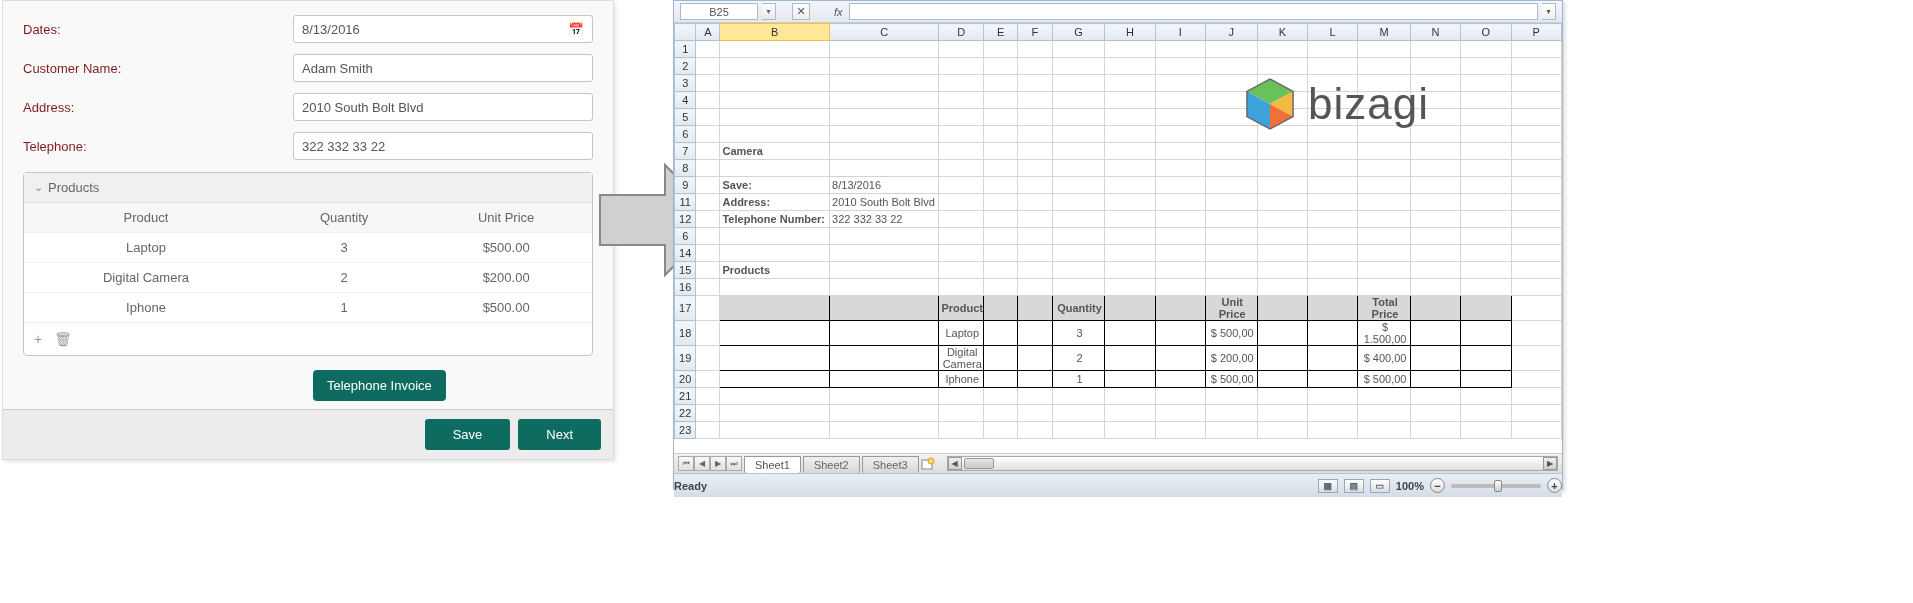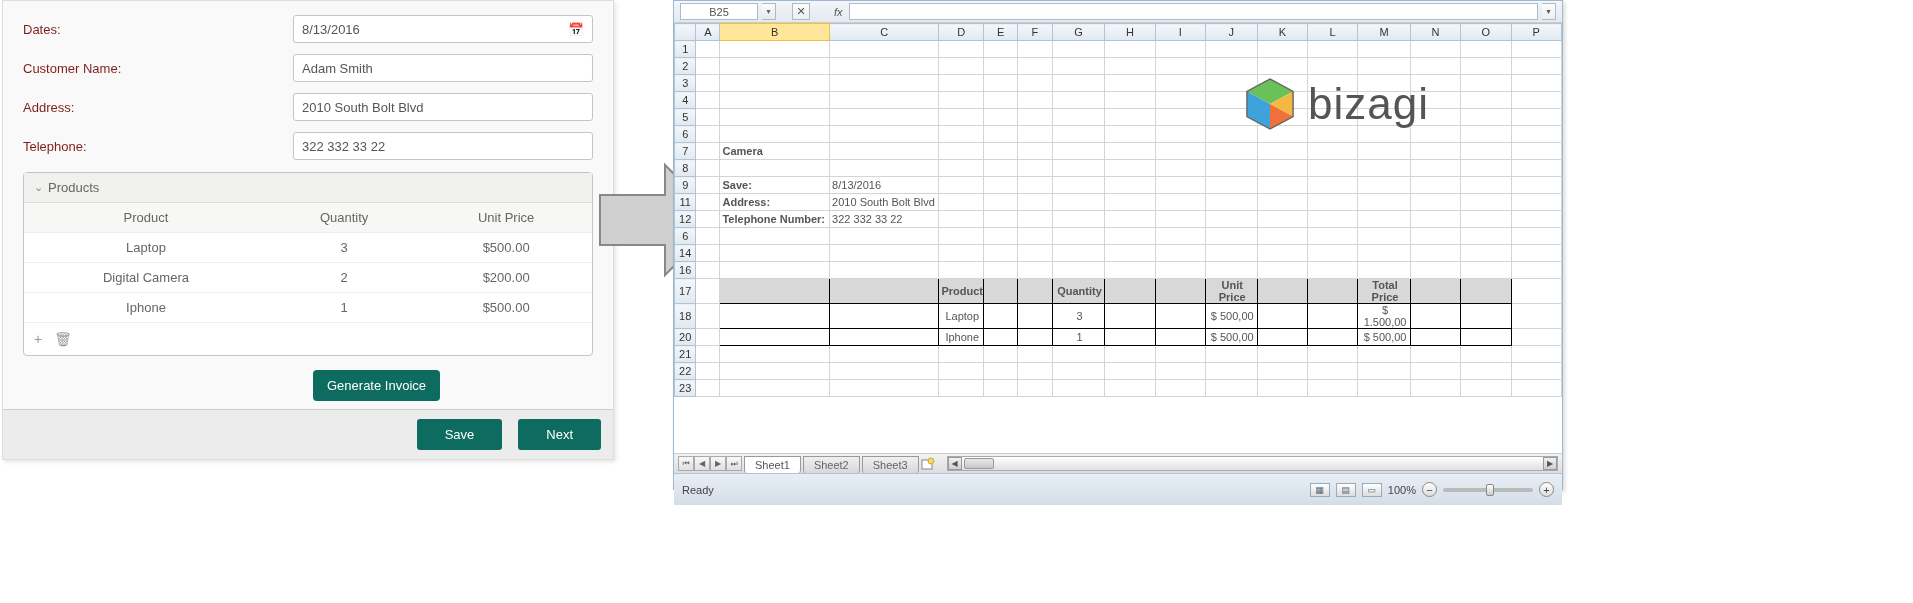--- a/index.html
+++ b/index.html
@@ -23,21 +23,21 @@
 .row-actions { padding: 8px 10px; display: flex; gap: 12px; color: #999; }
 .row-actions span { cursor: pointer; font-size: 14px; }
 
 .gen-btn { margin-top: 14px; margin-left: 290px; background: #0d6b5f; color: #fff; border: none; border-radius: 4px; padding: 8px 14px; font-size: 13px; cursor: pointer; }
 .gen-row { display: flex; margin-top: 14px; }
 .gen-label { width: 290px; font-size: 13px; color: #777; }
 .tmpl-link { color: #0d6b5f; font-size: 13px; display: flex; align-items: center; gap: 6px; }
 .excel-ic { width: 14px; height: 14px; background: #1d8348; border-radius: 2px; display: inline-block; position: relative; }
 .excel-ic::after { content: "x"; position: absolute; color: #fff; font-size: 9px; font-weight: bold; left: 4px; top: 0; }
 
-.bottom-bar { position: absolute; bottom: 0; left: 0; right: 0; height: 50px; background: #ececec; border-top: 1px solid #ccc; display: flex; justify-content: flex-end; align-items: center; padding: 0 12px; gap: 16px; }
+.bottom-bar { position: absolute; bottom: 0; left: 0; right: 0; height: 50px; background: #ececec; border-top: 1px solid #ccc; display: flex; justify-content: flex-end; align-items: center; padding: 0 12px; gap: 8px; }
 .bottom-bar button { background: #0d6b5f; color: #fff; border: none; border-radius: 3px; padding: 8px 28px; font-size: 13px; cursor: pointer; }
 
 
 .big-arrow { position: absolute; left: 595px; top: 160px; width: 130px; height: 120px; }
 .big-arrow svg { width: 100%; height: 100%; }
 
 
 .excel-panel { position: absolute; left: 673px; top: 0; width: 890px; height: 490px; border: 1px solid #9fb8cf; background: #e8eef5; box-shadow: 2px 2px 4px rgba(0,0,0,0.15); font-size: 11px; }
 .excel-top { display: flex; align-items: center; height: 22px; background: linear-gradient(#f3f6fa,#e2e9f0); border-bottom: 1px solid #ccc; padding: 0 6px; gap: 4px; }
 .name-box { width: 78px; height: 17px; border: 1px solid #abc; background: #fff; padding: 0 4px; font-size: 11px; display: flex; align-items: center; justify-content: center; position: relative; }
@@ -68,21 +68,21 @@
 .tab-nav-btn { width: 16px; height: 15px; border: 1px solid #aaa; background: linear-gradient(#f8f8f8,#e0e0e0); display: flex; align-items: center; justify-content: center; font-size: 8px; color: #666; cursor: pointer; }
 .sheet-tab { padding: 2px 10px; border: 1px solid #999; border-bottom: none; background: #fff; font-size: 11px; cursor: pointer; border-radius: 0 0 3px 3px; position: relative; top: 1px; }
 .sheet-tab.inactive { background: linear-gradient(#f0f0f0,#d8d8d8); color: #666; }
 .insert-ic { width: 14px; height: 14px; display: flex; align-items: center; justify-content: center; }
 .hscroll { flex: 1; margin-left: 10px; height: 15px; border: 1px solid #aaa; background: linear-gradient(#fff,#e0e0e0); position: relative; }
 .hscroll .thumb { position: absolute; left: 1px; top: 1px; width: 30px; height: 11px; background: linear-gradient(#e8e8e8,#c8c8c8); border: 1px solid #999; border-radius: 2px; }
 .hscroll .arr { position: absolute; width: 14px; height: 13px; background: linear-gradient(#f0f0f0,#d0d0d0); border: 1px solid #999; top: 0; display:flex; align-items:center; justify-content:center; font-size:8px; }
 .hscroll .arr.l { left: 0; }
 .hscroll .arr.r { right: 0; }
 
-.excel-status { height: 32px; background: linear-gradient(#e8eef5,#d4dde6); border-top: 1px solid #b1c3d6; display: flex; align-items: center; padding: 0 8px; font-size: 11px; color: #444; justify-content: space-between; }
+.excel-status { height: 24px; background: linear-gradient(#e8eef5,#d4dde6); border-top: 1px solid #b1c3d6; display: flex; align-items: center; padding: 0 0; font-size: 11px; color: #444; justify-content: space-between; font-weight: bold; }
 .status-right { display: flex; align-items: center; gap: 6px; }
 .view-btn { width: 20px; height: 14px; border: 1px solid #9ab; background: linear-gradient(#fff,#ddd); cursor: pointer; display:flex; align-items:center; justify-content:center; font-size:9px; color:#567; }
 .zoom-pct { font-size: 11px; }
 .zoom-btn { width: 15px; height: 15px; border-radius: 50%; border: 1px solid #888; background: linear-gradient(#fff,#ddd); display: flex; align-items: center; justify-content: center; font-size: 11px; cursor: pointer; }
 .zoom-slider { width: 90px; height: 4px; background: #bbb; position: relative; border-radius: 2px; }
 .zoom-slider .tick { position: absolute; left: 50%; top: -3px; width: 1px; height: 10px; background: #888; }
 .zoom-slider .knob { position: absolute; left: 48%; top: -4px; width: 8px; height: 12px; background: linear-gradient(#fff,#ccc); border: 1px solid #888; border-radius: 2px; }
 </style>
 </head>
 <body>
@@ -139,21 +139,21 @@
             <td>$500.00</td>
           </tr>
         </tbody>
       </table>
       <div class="row-actions">
         <span>+</span>
         <span>🗑</span>
       </div>
     </div>
 
-    <button class="gen-btn">Generate Invoice</button>
+    <button class="gen-btn">Telephone Invoice</button>
 
     <div class="gen-row">
       <div class="gen-label">Generate Invoice:</div>
       <a class="tmpl-link">
         <span class="excel-ic"></span>
         <span>Template.xlsx</span>
       </a>
     </div>
   </div>
 
@@ -443,20 +443,39 @@
             <td id="cell-I14"></td>
             <td id="cell-J14"></td>
             <td id="cell-K14"></td>
             <td id="cell-L14"></td>
             <td id="cell-M14"></td>
             <td id="cell-N14"></td>
             <td id="cell-O14"></td>
             <td id="cell-P14"></td>
           </tr>
           <tr>
+            <th class="rowhdr">15</th>
+            <td id="cell-A15"></td>
+            <td id="cell-B15" class="bold">Products</td>
+            <td id="cell-C15"></td>
+            <td id="cell-D15"></td>
+            <td id="cell-E15"></td>
+            <td id="cell-F15"></td>
+            <td id="cell-G15"></td>
+            <td id="cell-H15"></td>
+            <td id="cell-I15"></td>
+            <td id="cell-J15"></td>
+            <td id="cell-K15"></td>
+            <td id="cell-L15"></td>
+            <td id="cell-M15"></td>
+            <td id="cell-N15"></td>
+            <td id="cell-O15"></td>
+            <td id="cell-P15"></td>
+          </tr>
+          <tr>
             <th class="rowhdr">16</th>
             <td id="cell-A16"></td>
             <td id="cell-B16"></td>
             <td id="cell-C16"></td>
             <td id="cell-D16"></td>
             <td id="cell-E16"></td>
             <td id="cell-F16"></td>
             <td id="cell-G16"></td>
             <td id="cell-H16"></td>
             <td id="cell-I16"></td>
@@ -500,20 +519,39 @@
             <td id="cell-I18" class="prod-table-cell" style="border-top: 1px solid rgb(0, 0, 0); border-left: 1px solid rgb(0, 0, 0); border-right: none;"></td>
             <td id="cell-J18" class="prod-table-cell" style="border-top: 1px solid rgb(0, 0, 0); border-left: none; border-right: none; text-align: center;">$ 500,00</td>
             <td id="cell-K18" class="prod-table-cell" style="border-top: 1px solid rgb(0, 0, 0); border-left: none; border-right: 1px solid rgb(0, 0, 0);"></td>
             <td id="cell-L18" class="prod-table-cell" style="border-top: 1px solid rgb(0, 0, 0); border-left: 1px solid rgb(0, 0, 0); border-right: none;"></td>
             <td id="cell-M18" class="prod-table-cell" style="border-top: 1px solid rgb(0, 0, 0); border-left: none; border-right: none; text-align: center; margin-top: 20px;">$ 1.500,00</td>
             <td id="cell-N18" class="prod-table-cell" style="border-top: 1px solid rgb(0, 0, 0); border-left: none; border-right: none;"></td>
             <td id="cell-O18" class="prod-table-cell" style="border-top: 1px solid rgb(0, 0, 0); border-left: none; border-right: 1px solid rgb(0, 0, 0);"></td>
             <td id="cell-P18"></td>
           </tr>
           <tr>
+            <th class="rowhdr">19</th>
+            <td id="cell-A19"></td>
+            <td id="cell-B19" class="prod-table-cell" style="border-top: 1px solid rgb(0, 0, 0); border-left: 1px solid rgb(0, 0, 0); border-right: none;"></td>
+            <td id="cell-C19" class="prod-table-cell" style="border-top: 1px solid rgb(0, 0, 0); border-left: none; border-right: none;"></td>
+            <td id="cell-D19" class="prod-table-cell" style="border-top: 1px solid rgb(0, 0, 0); border-left: none; border-right: none; text-align: center;">Digital Camera</td>
+            <td id="cell-E19" class="prod-table-cell" style="border-top: 1px solid rgb(0, 0, 0); border-left: none; border-right: none;"></td>
+            <td id="cell-F19" class="prod-table-cell" style="border-top: 1px solid rgb(0, 0, 0); border-left: none; border-right: 1px solid rgb(0, 0, 0);"></td>
+            <td id="cell-G19" class="prod-table-cell" style="border-top: 1px solid rgb(0, 0, 0); border-left: 1px solid rgb(0, 0, 0); border-right: none; text-align: center;">2</td>
+            <td id="cell-H19" class="prod-table-cell" style="border-top: 1px solid rgb(0, 0, 0); border-left: none; border-right: 1px solid rgb(0, 0, 0);"></td>
+            <td id="cell-I19" class="prod-table-cell" style="border-top: 1px solid rgb(0, 0, 0); border-left: 1px solid rgb(0, 0, 0); border-right: none;"></td>
+            <td id="cell-J19" class="prod-table-cell" style="border-top: 1px solid rgb(0, 0, 0); border-left: none; border-right: none; text-align: center;">$ 200,00</td>
+            <td id="cell-K19" class="prod-table-cell" style="border-top: 1px solid rgb(0, 0, 0); border-left: none; border-right: 1px solid rgb(0, 0, 0);"></td>
+            <td id="cell-L19" class="prod-table-cell" style="border-top: 1px solid rgb(0, 0, 0); border-left: 1px solid rgb(0, 0, 0); border-right: none;"></td>
+            <td id="cell-M19" class="prod-table-cell" style="border-top: 1px solid rgb(0, 0, 0); border-left: none; border-right: none; text-align: center;">$ 400,00</td>
+            <td id="cell-N19" class="prod-table-cell" style="border-top: 1px solid rgb(0, 0, 0); border-left: none; border-right: none;"></td>
+            <td id="cell-O19" class="prod-table-cell" style="border-top: 1px solid rgb(0, 0, 0); border-left: none; border-right: 1px solid rgb(0, 0, 0);"></td>
+            <td id="cell-P19"></td>
+          </tr>
+          <tr>
             <th class="rowhdr">20</th>
             <td id="cell-A20"></td>
             <td id="cell-B20" class="prod-table-cell" style="border-top: 1px solid rgb(0, 0, 0); border-left: 1px solid rgb(0, 0, 0); border-right: none; border-bottom: 1.5px solid rgb(0, 0, 0);"></td>
             <td id="cell-C20" class="prod-table-cell" style="border-top: 1px solid rgb(0, 0, 0); border-left: none; border-right: none; border-bottom: 1.5px solid rgb(0, 0, 0);"></td>
             <td id="cell-D20" class="prod-table-cell" style="border-top: 1px solid rgb(0, 0, 0); border-left: none; border-right: none; border-bottom: 1.5px solid rgb(0, 0, 0); text-align: center;">Iphone</td>
             <td id="cell-E20" class="prod-table-cell" style="border-top: 1px solid rgb(0, 0, 0); border-left: none; border-right: none; border-bottom: 1.5px solid rgb(0, 0, 0);"></td>
             <td id="cell-F20" class="prod-table-cell" style="border-top: 1px solid rgb(0, 0, 0); border-left: none; border-right: 1px solid rgb(0, 0, 0); border-bottom: 1.5px solid rgb(0, 0, 0);"></td>
             <td id="cell-G20" class="prod-table-cell" style="border-top: 1px solid rgb(0, 0, 0); border-left: 1px solid rgb(0, 0, 0); border-right: none; border-bottom: 1.5px solid rgb(0, 0, 0); text-align: center;">1</td>
             <td id="cell-H20" class="prod-table-cell" style="border-top: 1px solid rgb(0, 0, 0); border-left: none; border-right: 1px solid rgb(0, 0, 0); border-bottom: 1.5px solid rgb(0, 0, 0);"></td>
             <td id="cell-I20" class="prod-table-cell" style="border-top: 1px solid rgb(0, 0, 0); border-left: 1px solid rgb(0, 0, 0); border-right: none; border-bottom: 1.5px solid rgb(0, 0, 0);"></td>

